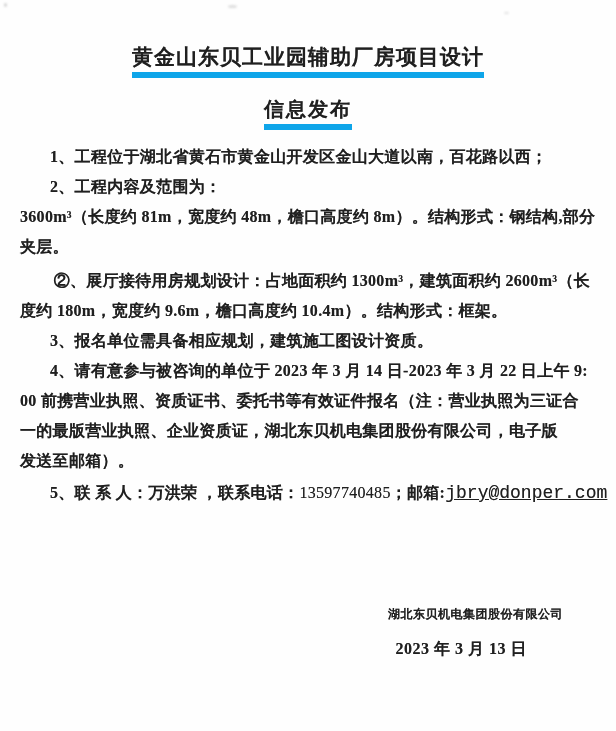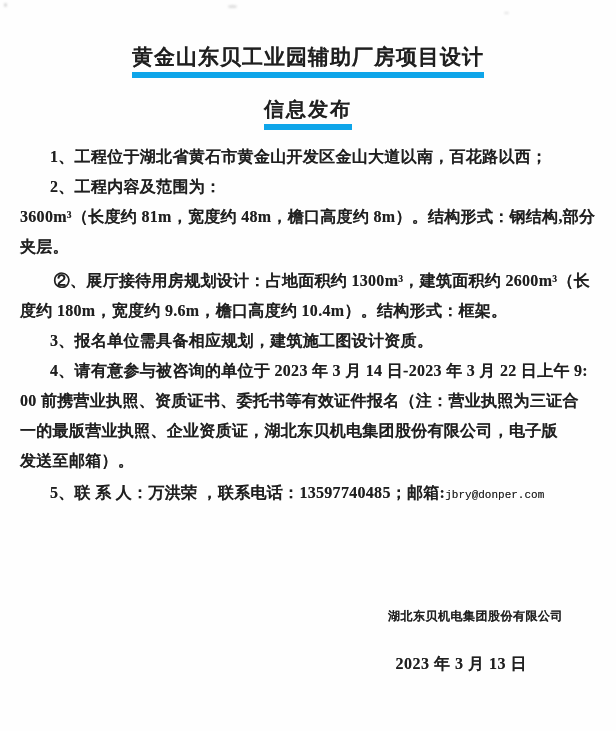--- a/index.html
+++ b/index.html
@@ -43,41 +43,42 @@
     margin: 12px 26px 0 20px;
     font-size: 16px;
     line-height: 30px;
     font-weight: 600;
     letter-spacing: 0.3px;
   }
   .line { white-space: nowrap; }
   .indent { padding-left: 30px; }
   .gap-4 { margin-top: 4px; text-align: right; }
   .gap-2 { margin-top: 2px; }
-  .phone { font-weight: 700; }
+  .phone { font-weight: 400; }
   .email {
     font-family: "Liberation Mono", "DejaVu Sans Mono", monospace;
-    font-size: 11px;
+    font-size: 18px;
     font-weight: 400;
     letter-spacing: 0;
+    text-decoration: underline;
   }
   .footer {
     margin-top: 91px;
     text-align: right;
     font-weight: 600;
   }
   .company-line {
     padding-right: 27px;
     font-size: 12px;
     letter-spacing: 0.5px;
     line-height: 30px;
   }
   .date-line {
     padding-right: 63px;
-    margin-top: 18px;
+    margin-top: 5px;
     font-size: 16px;
     letter-spacing: 0.5px;
     line-height: 30px;
   }
   .speck {
     position: absolute;
     background: #b5b5b5;
     border-radius: 50%;
     filter: blur(1px);
   }

